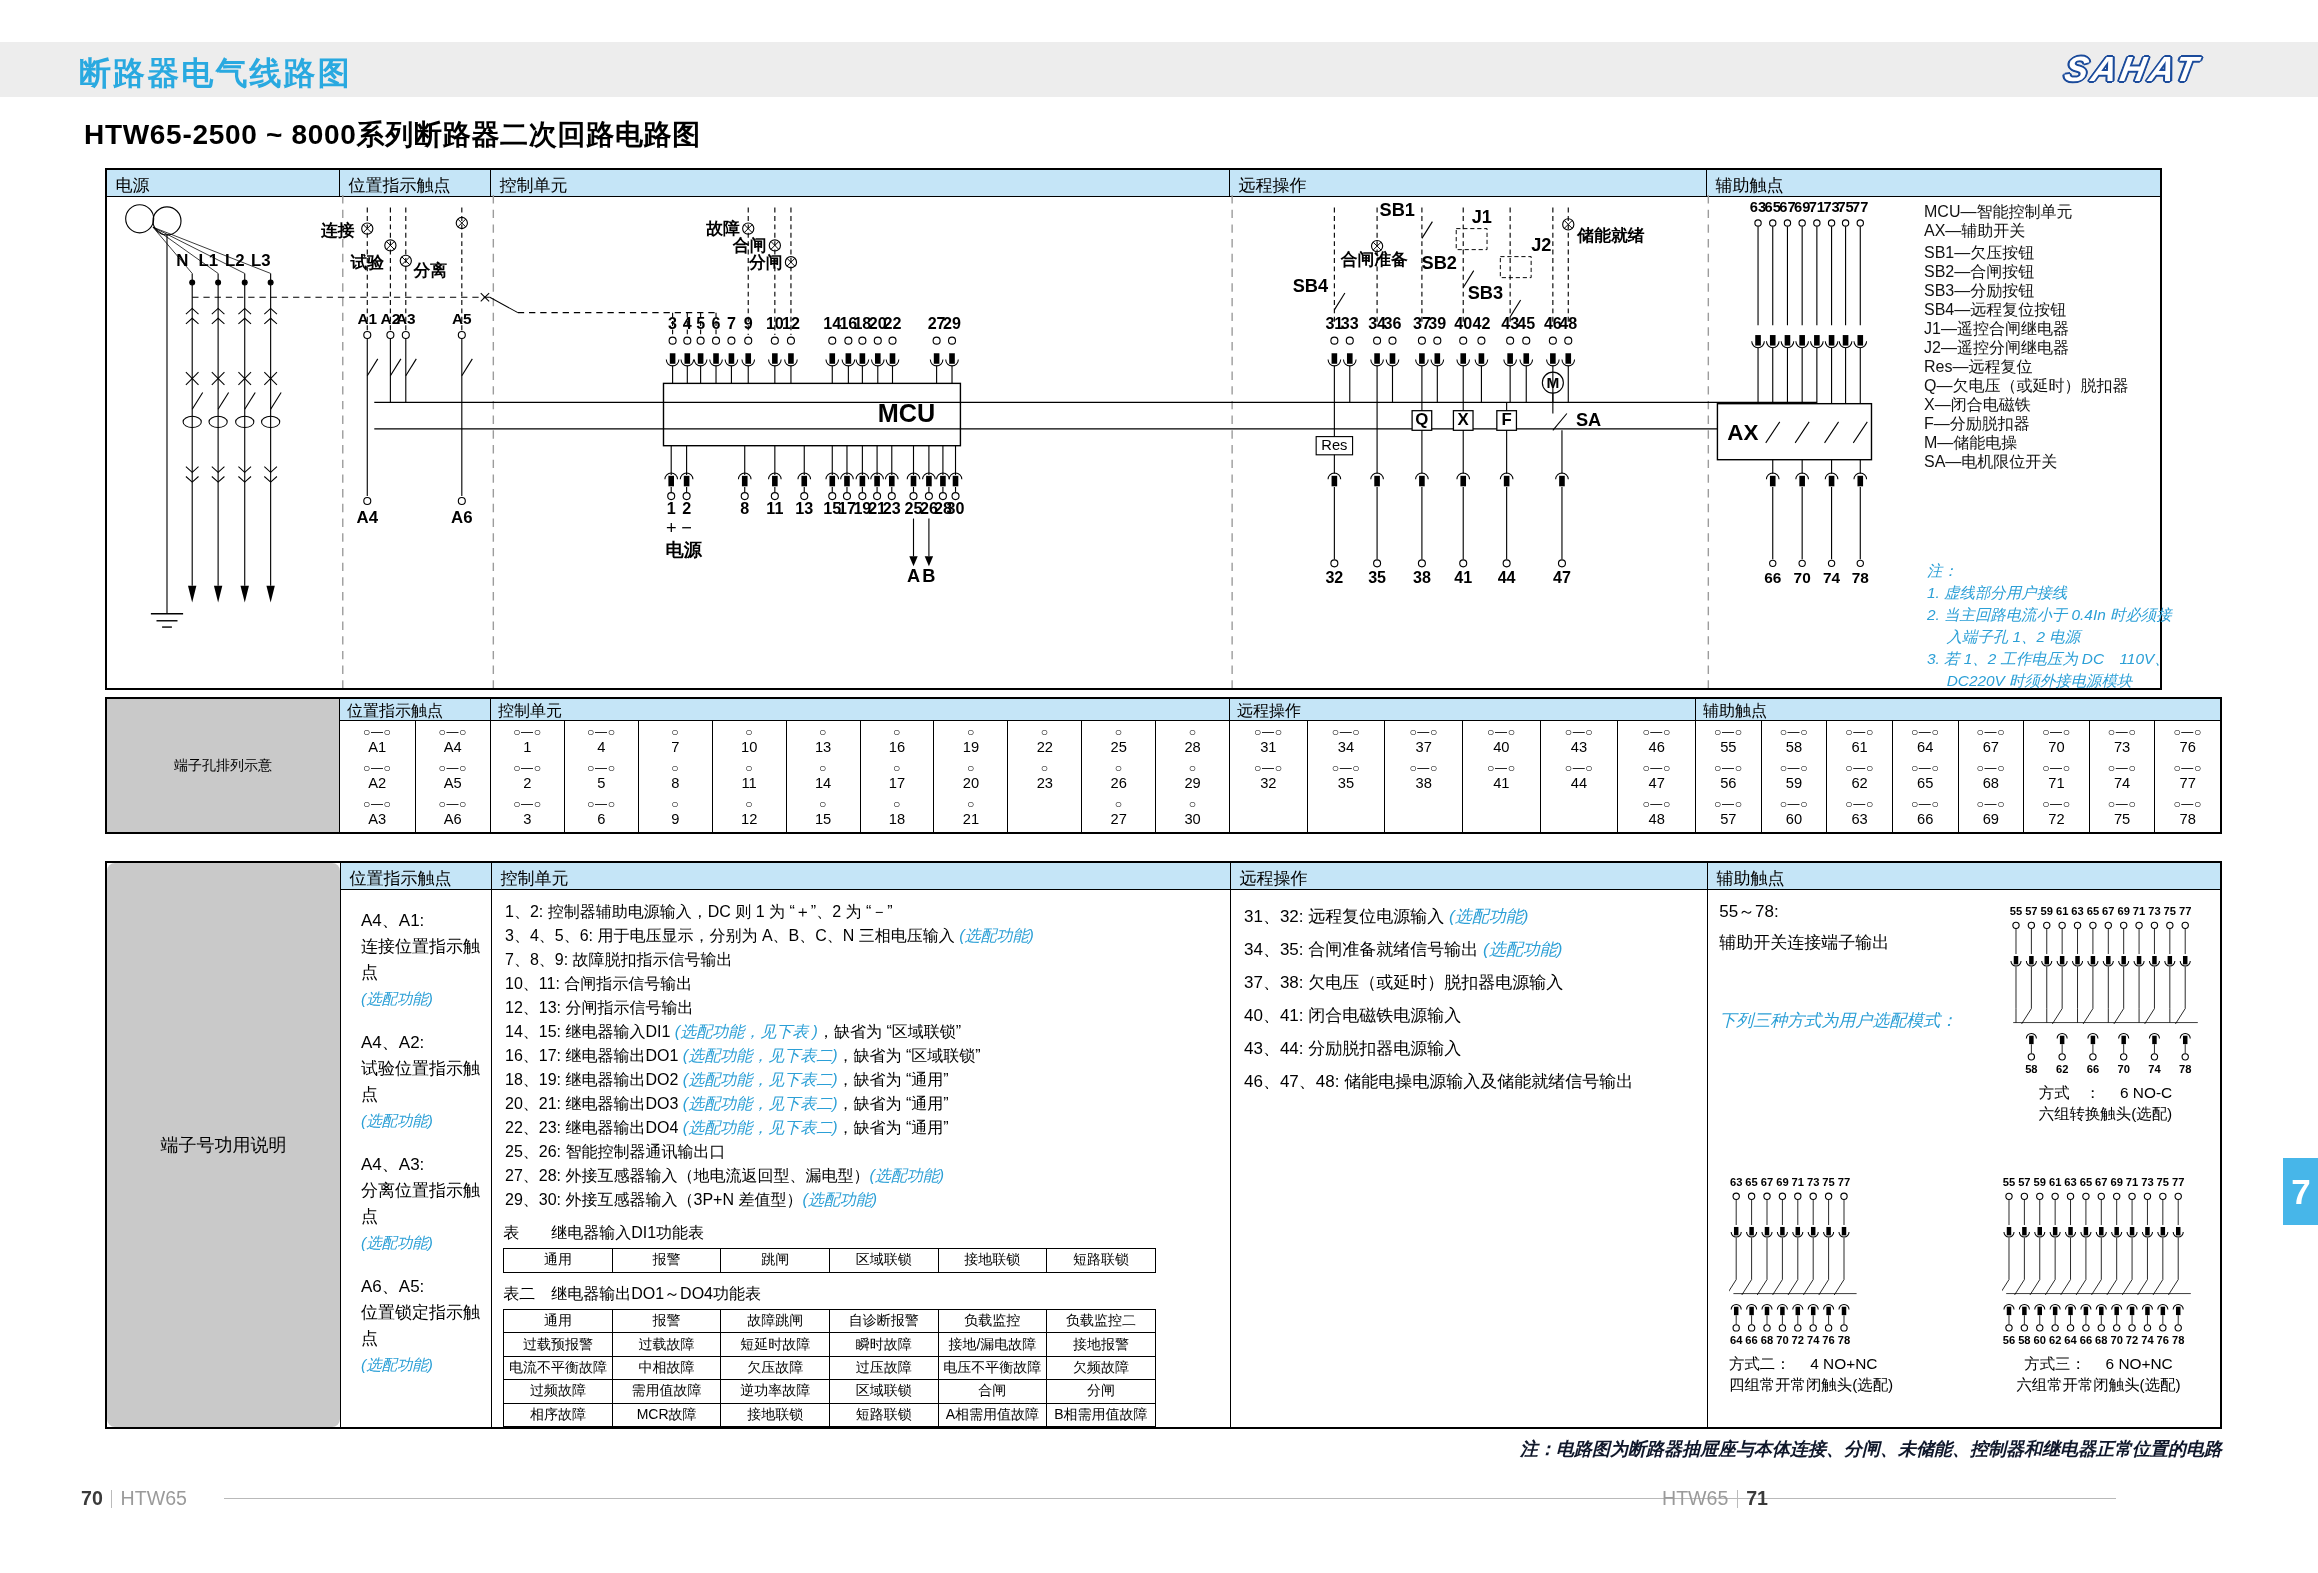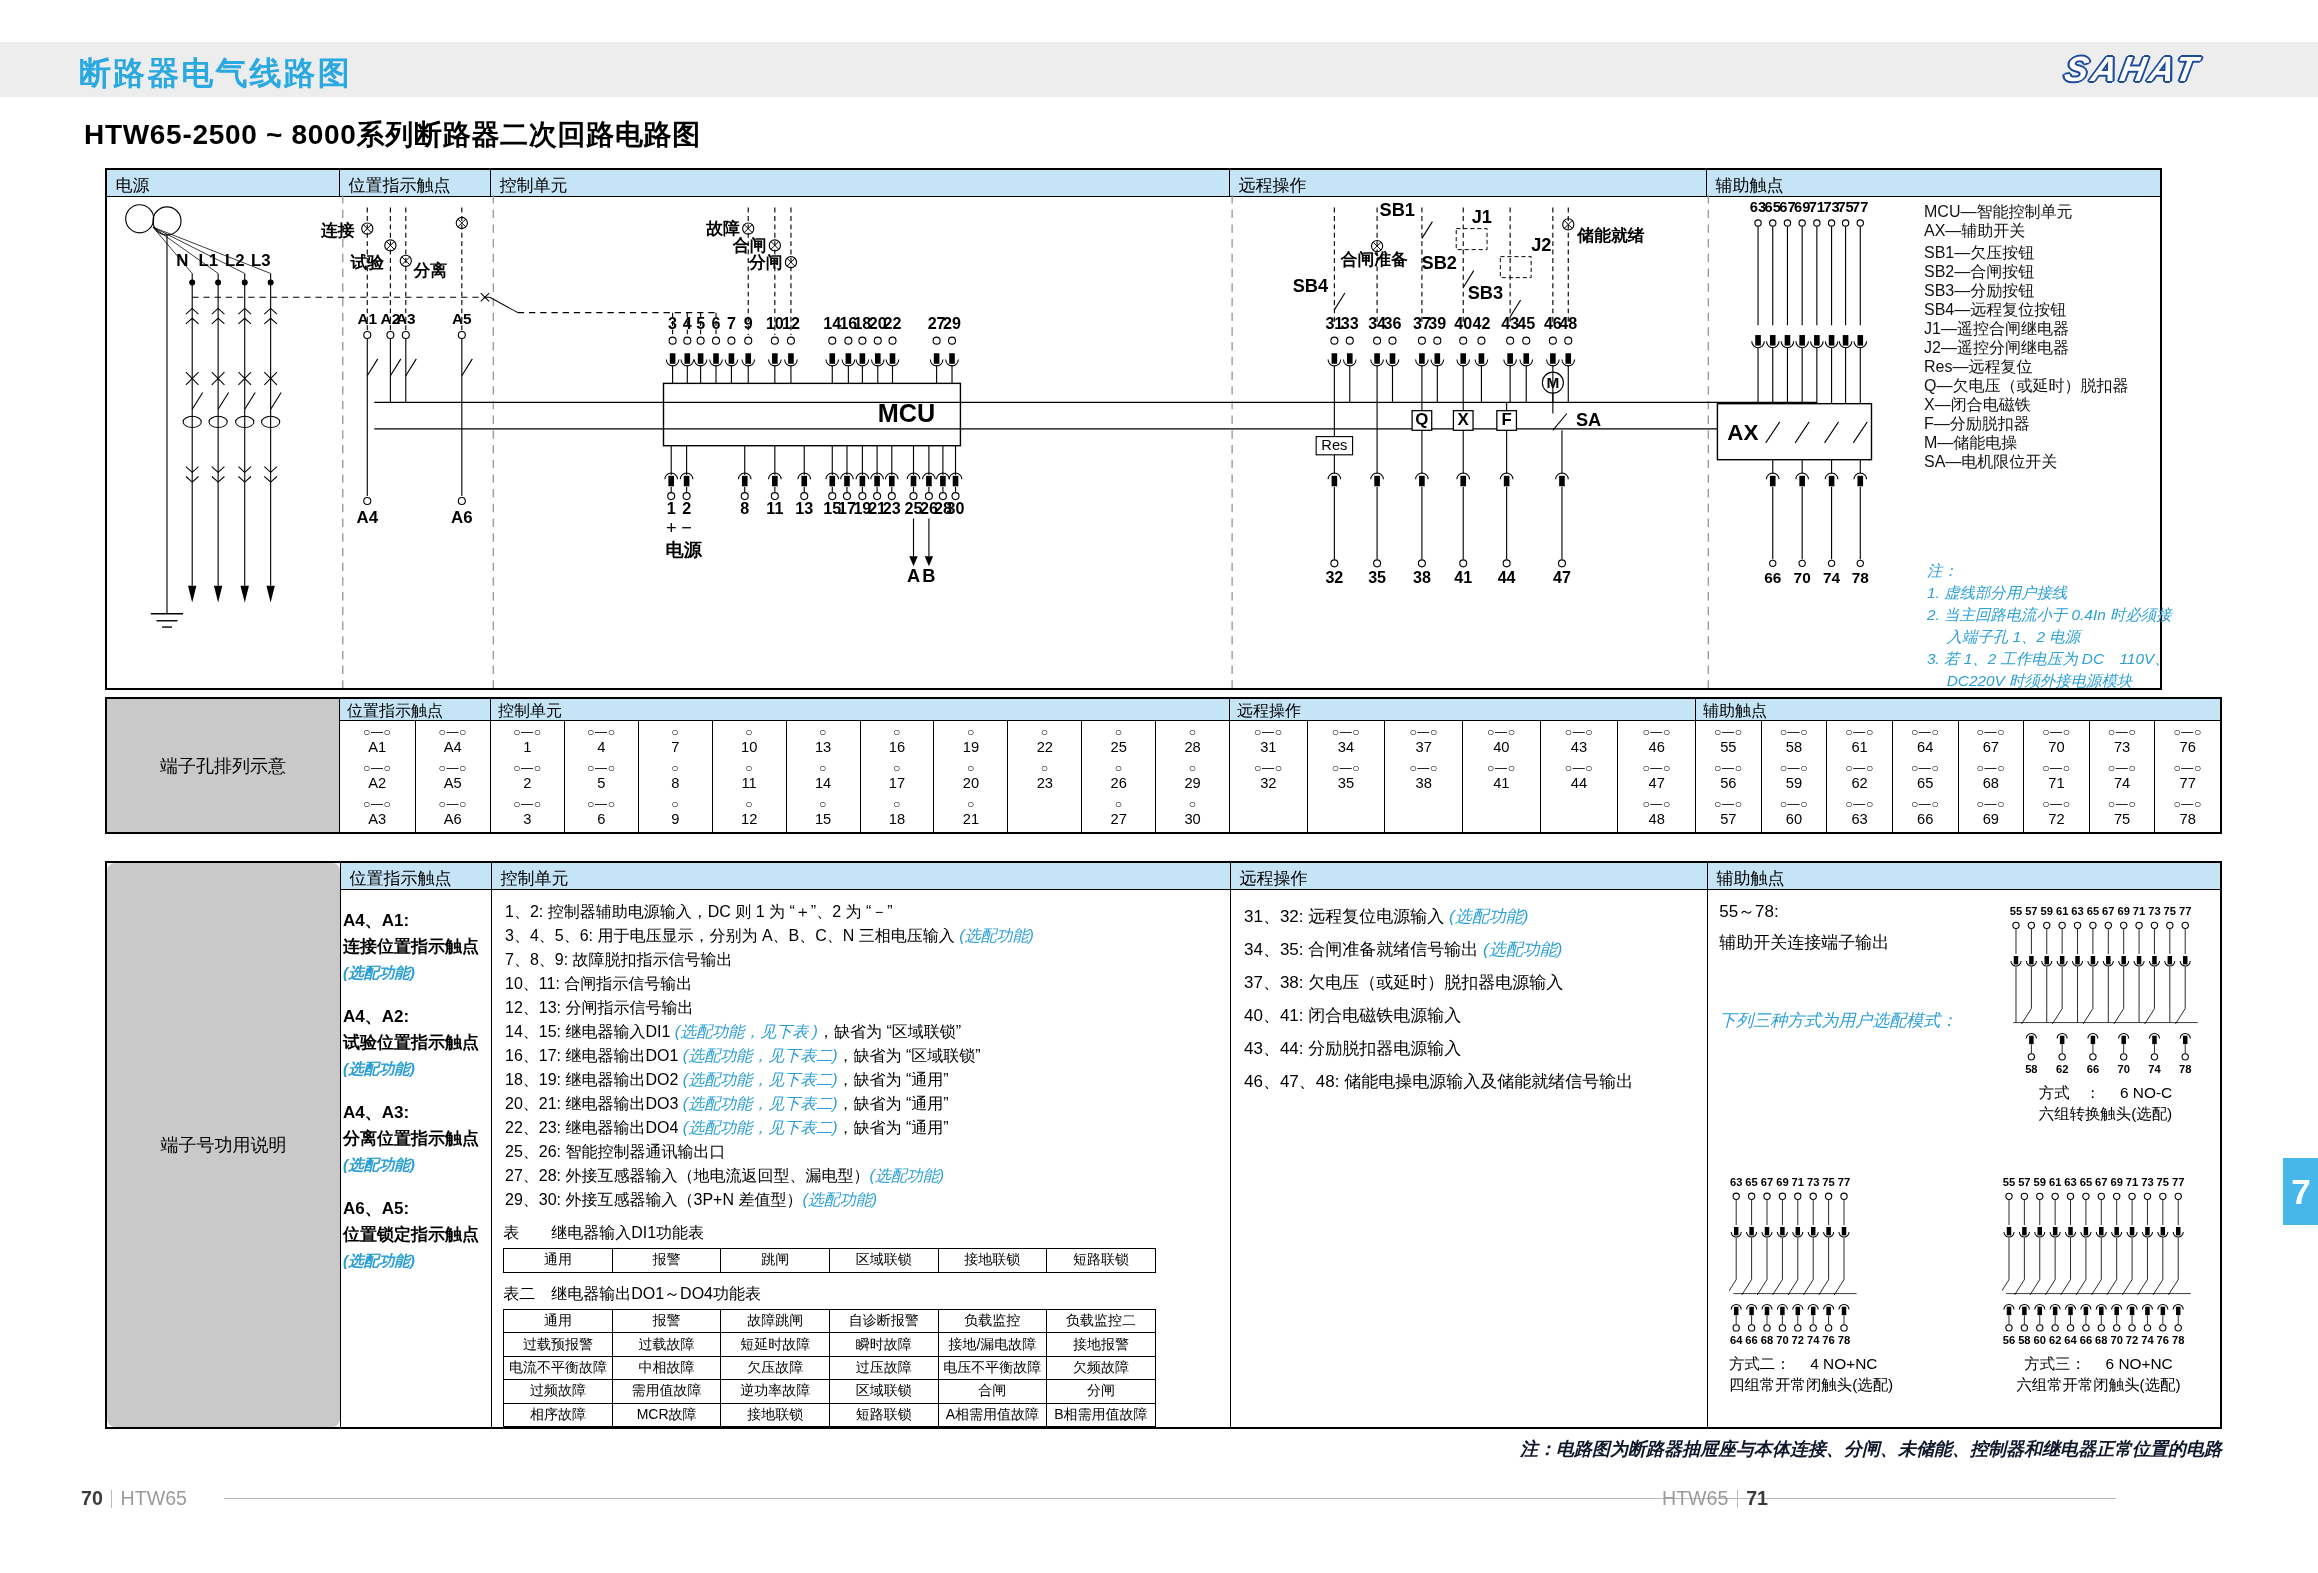--- a/index.html
+++ b/index.html
@@ -17,38 +17,38 @@
   .panel-head{display:flex;height:27px;border-bottom:1.4px solid #000;background:#c5e5f7;box-sizing:border-box;}
   .ph-cell{box-sizing:border-box;border-right:1.4px solid #000;font-size:17px;padding:4.2px 0 0 8.4px;overflow:hidden;white-space:nowrap;}
   .ph-cell:last-child{border-right:none;flex:1;}
   #circuit{position:absolute;left:0;top:25px;width:2113px;height:493px;}
   .legend{position:absolute;left:1817px;top:32px;width:301px;font-size:16px;line-height:19px;color:#111;}
   .legend div{white-space:nowrap;}
   .notes{position:absolute;left:1820px;top:390px;width:294px;font-size:15.4px;line-height:22px;color:#2b9fd6;font-style:italic;}
   .notes div{white-space:nowrap;}
   
   .mid-table{position:absolute;left:105px;top:697px;width:2117px;height:137px;border:2.1px solid #000;box-sizing:border-box;display:flex;}
-  .mid-label{width:233px;flex:0 0 233px;background:#c9c9c9;border-right:1.4px solid #000;display:flex;align-items:center;justify-content:center;font-size:18px;box-sizing:border-box;}
+  .mid-label{width:233px;flex:0 0 233px;background:#c9c9c9;border-right:1.4px solid #000;display:flex;align-items:center;justify-content:center;font-size:14px;box-sizing:border-box;}
   .mid-group{box-sizing:border-box;border-right:1.4px solid #000;display:flex;flex-direction:column;}
   .mid-group:last-child{border-right:none;flex:1;}
   .mid-group-head{height:22.4px;background:#c5e5f7;border-bottom:1.4px solid #000;font-size:16px;padding:2.1px 0 0 7px;box-sizing:border-box;white-space:nowrap;overflow:hidden;}
   .mid-cols{flex:1;display:flex;}
   .mid-col{flex:1;border-right:1.4px solid #000;box-sizing:border-box;display:flex;flex-direction:column;}
   .mid-col:last-child{border-right:none;}
   .mid-cell{height:36px;text-align:center;overflow:hidden;}
   .mid-sym{font-size:12px;line-height:14px;margin-top:3.5px;letter-spacing:0.7px;}
   .mid-num{font-size:14.7px;line-height:17px;}
   
   .fn-table{position:absolute;left:105px;top:861px;width:2117px;height:568px;border:2.1px solid #000;box-sizing:border-box;display:flex;}
   .fn-label{width:233px;flex:0 0 233px;background:#c9c9c9;display:flex;align-items:center;justify-content:center;font-size:18px;box-sizing:border-box;border-radius:8px;}
   .fn-col{border-left:1.4px solid #000;box-sizing:border-box;display:flex;flex-direction:column;}
   .fn-head{height:27px;background:#c5e5f7;border-bottom:1.4px solid #000;font-size:17px;padding:4.2px 0 0 8.4px;box-sizing:border-box;white-space:nowrap;overflow:hidden;}
   .fn-body{position:relative;flex:1;overflow:hidden;}
   .blue{color:#2b9fd6;font-style:italic;}
-  .fn-g{margin:18px 0 0 2px;font-size:17px;line-height:26px;font-weight:bold;}
+  .fn-g{margin:18px 0 0 20px;font-size:17px;line-height:26px;}
   .fn-line{margin-left:13px;font-size:16px;line-height:24px;white-space:nowrap;}
   .fn-lines3 .fn-line{line-height:33px;font-size:17px;}
   .inner-title{font-size:16px;margin:11.2px 0 4.2px 11.2px;}
   table.inner{border-collapse:collapse;margin-left:11.2px;}
   table.inner td{border:1.4px solid #000;font-size:14px;text-align:center;height:22.4px;padding:0 2.8px;min-width:102px;white-space:nowrap;}
   .aux-head{position:absolute;left:11.2px;top:9.8px;font-size:17px;}
   .aux-desc{position:absolute;left:11.2px;top:41px;font-size:17px;}
   .aux-blue{position:absolute;left:11.2px;top:119px;font-size:17px;}
   .mode{position:absolute;text-align:center;}
   .mode-cap{font-size:15.4px;line-height:21px;white-space:nowrap;}

